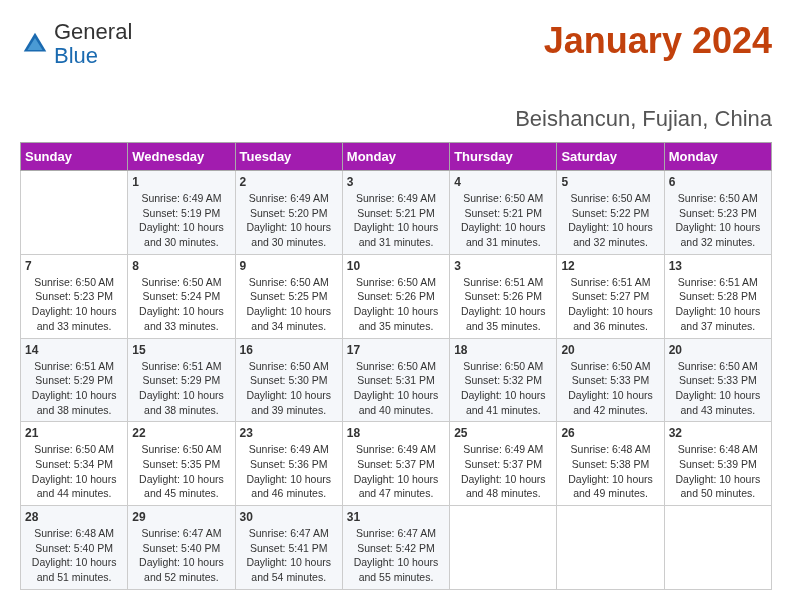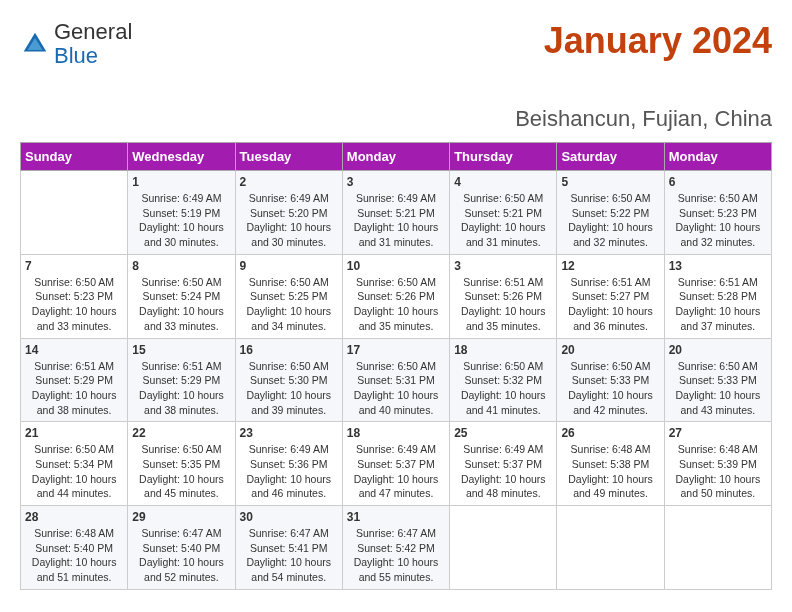--- a/index.html
+++ b/index.html
@@ -307,21 +307,21 @@
 and 48 minutes.</div>
         </td>
         <td>
           <span class="day-number">26</span>
           <div class="cell-content" style="white-space: pre-line;">Sunrise: 6:48 AM
 Sunset: 5:38 PM
 Daylight: 10 hours
 and 49 minutes.</div>
         </td>
         <td>
-          <span class="day-number">27</span>
+          <span class="day-number">32</span>
           <div class="cell-content" style="white-space: pre-line;">Sunrise: 6:48 AM
 Sunset: 5:39 PM
 Daylight: 10 hours
 and 50 minutes.</div>
         </td>
       </tr>
       <tr>
         <td>
           <span class="day-number">28</span>
           <div class="cell-content" style="white-space: pre-line;">Sunrise: 6:48 AM

